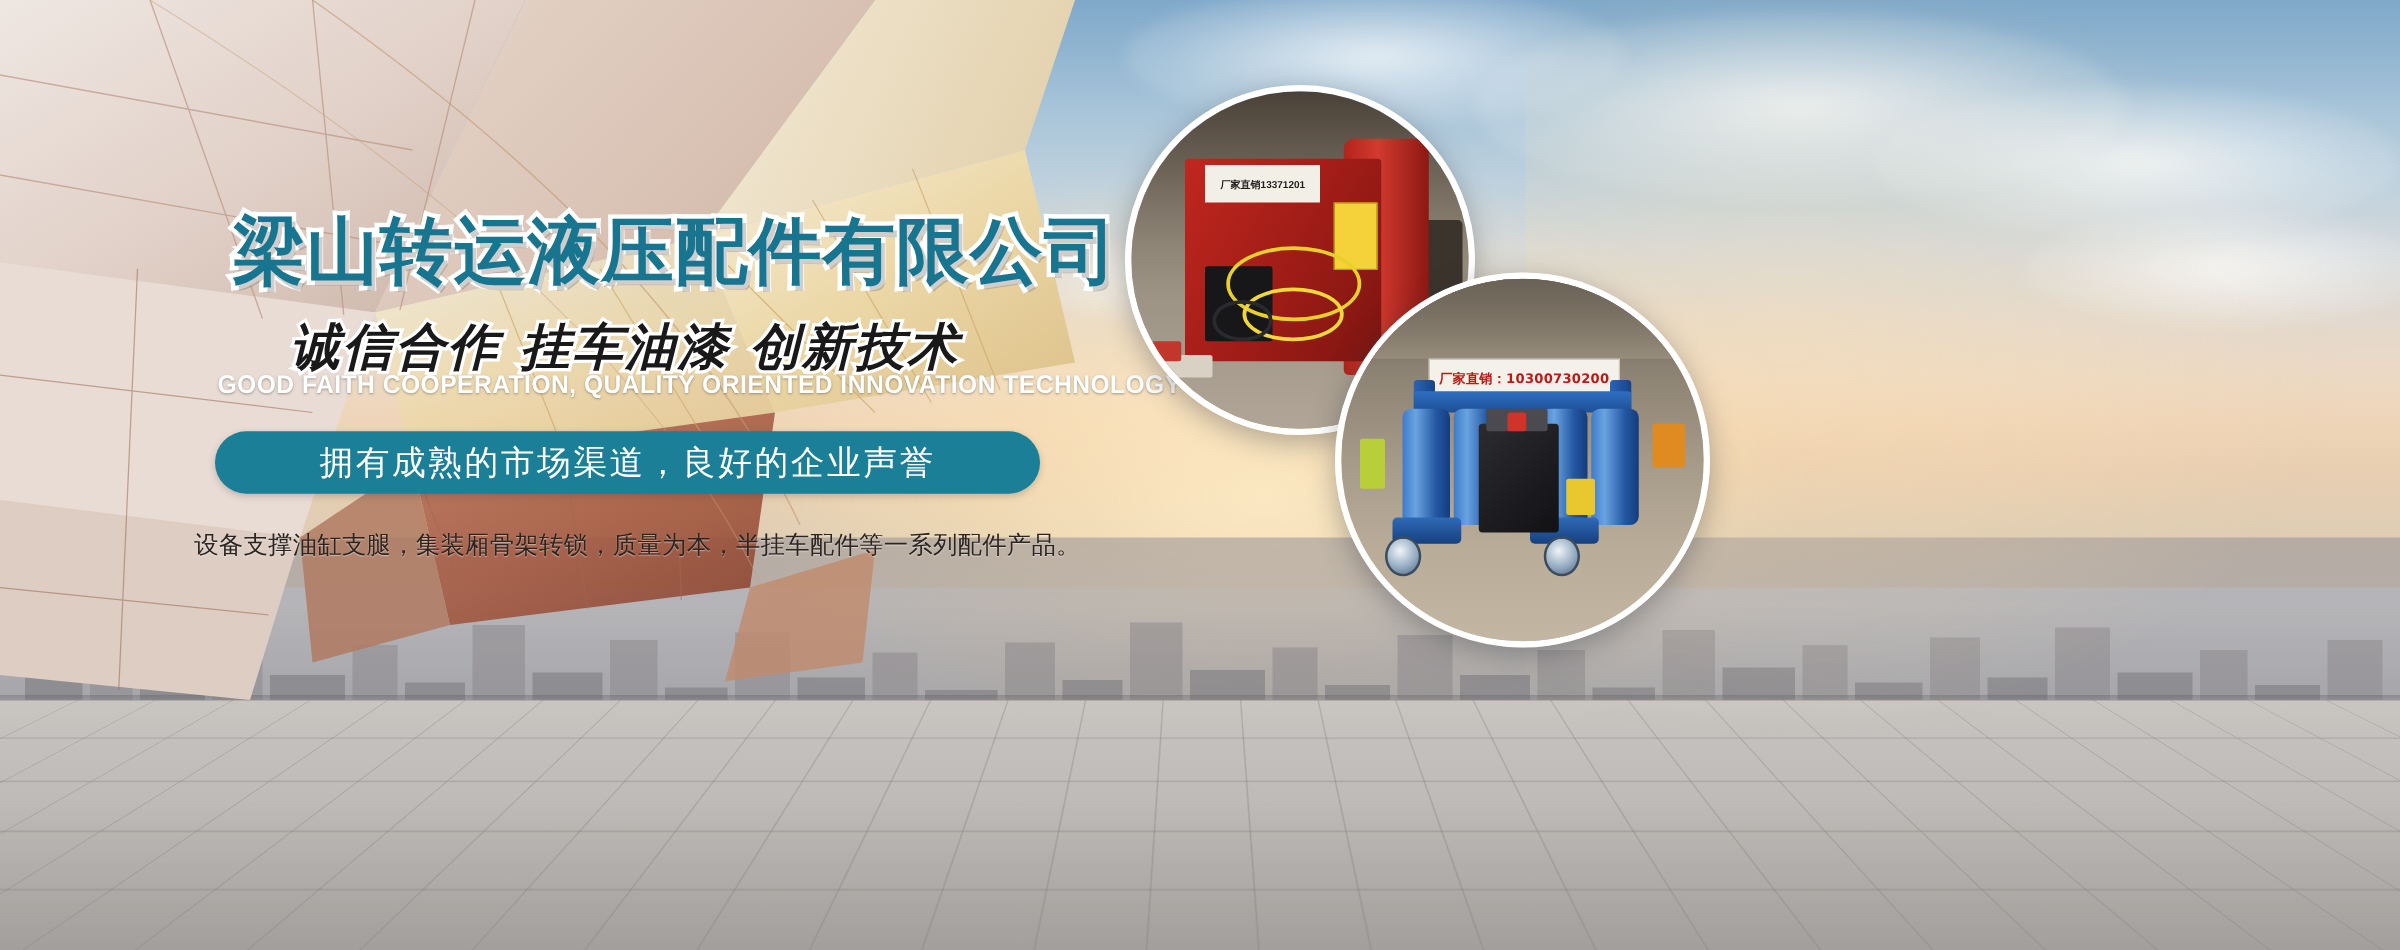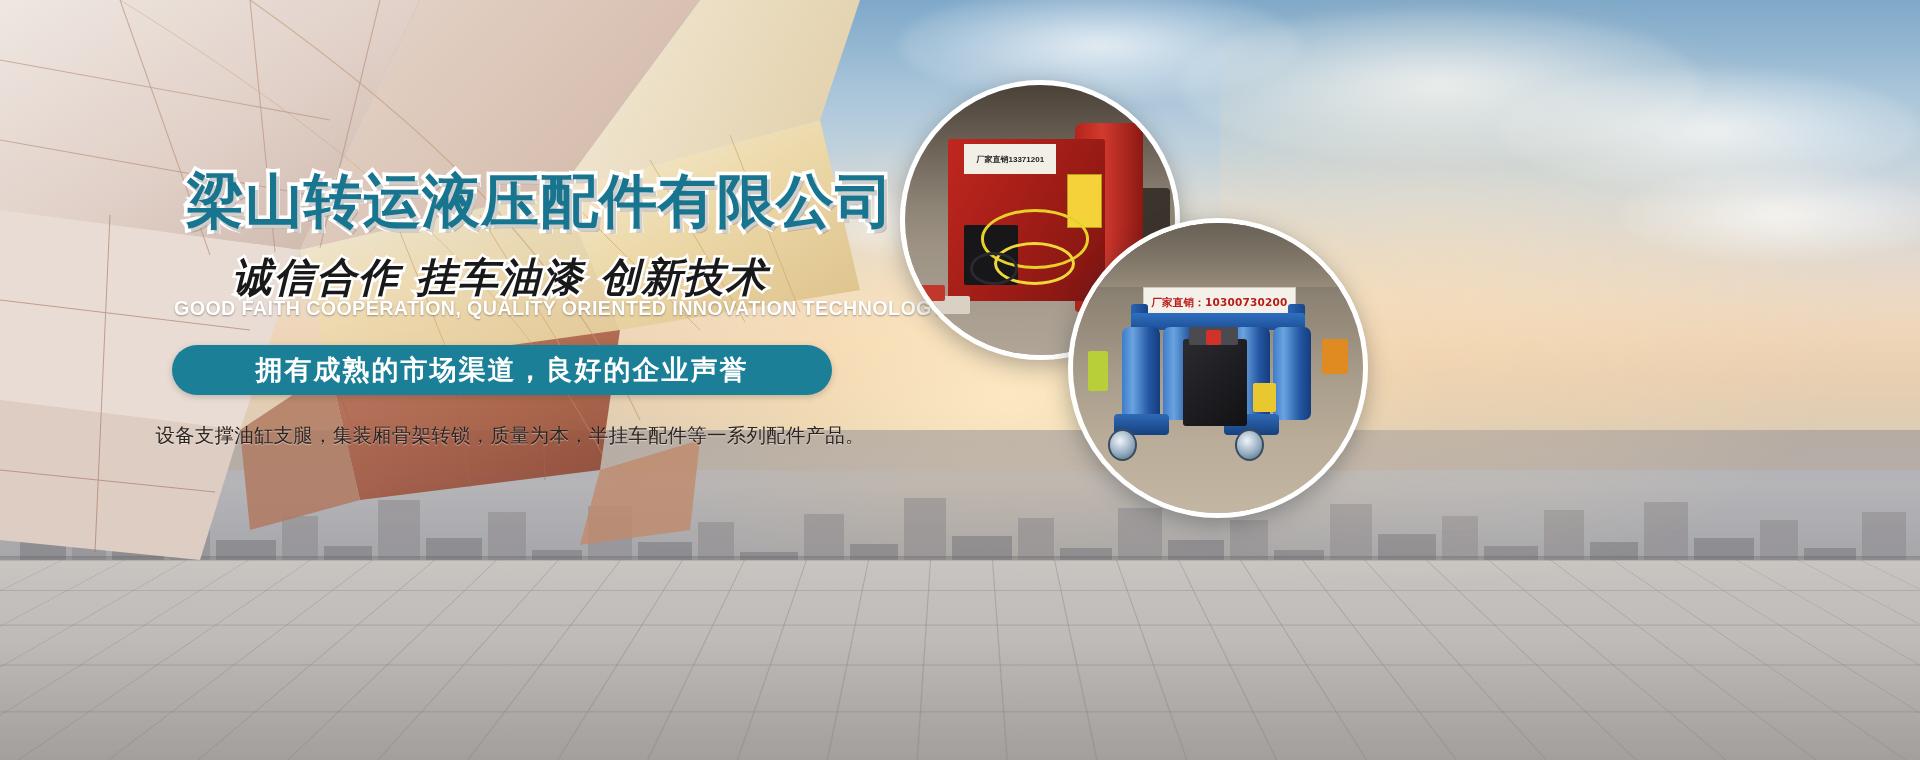--- a/index.html
+++ b/index.html
@@ -109,42 +109,42 @@
   }
 
   .pill {
     position:absolute; left:172px; top:345px;
     width:660px; height:50px; border-radius:25px;
     background:#1b7f97;
     display:flex; align-items:center; justify-content:center;
     box-shadow:0 2px 6px rgba(60,60,60,.25);
   }
   .pill span {
-    font-size:27px; font-weight:bold; color:#ffffff; letter-spacing:2px;
+    font-size:27px; font-weight:normal; color:#ffffff; letter-spacing:2px;
     font-family:"DejaVu Sans","Liberation Sans",sans-serif;
     white-space:nowrap;
   }
 
   .desc {
     position:absolute; left:150px; top:420px; width:720px;
     text-align:center;
     font-size:19.5px; line-height:31px; color:#2b2420;
     font-family:"DejaVu Sans","Liberation Sans",sans-serif;
     letter-spacing:.2px;
     text-shadow:0 1px 1px rgba(255,255,255,.5);
   }
   .desc-line { display:block; white-space:nowrap; }
 
   
   .photo {
     position:absolute; border-radius:50%; overflow:hidden;
     border:5px solid #ffffff;
     box-shadow:0 6px 22px rgba(40,50,60,.35);
   }
-  .photo-red  { left:900px;  top:80px;  width:280px; height:280px;text-align:right; }
+  .photo-red  { left:900px;  top:68px;  width:280px; height:280px;text-align:right; }
   .photo-blue { left:1068px; top:218px; width:300px; height:300px; }
   .photo .inner { position:absolute; inset:0; }
 
   
   .rp-bg { position:absolute; inset:0; background:linear-gradient(to bottom,#4a4138 0%,#6b6155 22%,#8e8476 45%,#a79c8c 70%,#b3a899 100%); }
   .rp-floor { position:absolute; left:0; bottom:0; width:100%; height:40%; background:linear-gradient(to bottom,#9d9384,#b0a596); }
   .rp-body { position:absolute; left:16%; top:20%; width:58%; height:60%; background:linear-gradient(120deg,#c0271f,#9e1c16 55%,#7d1511); border-radius:3px; }
   .rp-cyl  { position:absolute; left:63%; top:14%; width:25%; height:70%; background:linear-gradient(90deg,#b3241c,#d23a2e 40%,#8d1813); border-radius:8px 8px 4px 4px; }
   .rp-plate{ position:absolute; left:22%; top:22%; width:34%; height:11%; background:#f2efe6; }
   .rp-plate-t{ position:absolute; left:22%; top:23%; width:34%; height:9%; color:#1d1d1d; font-size:8px; font-weight:bold; display:flex; align-items:center; justify-content:center; font-family:"Liberation Sans",sans-serif; }

